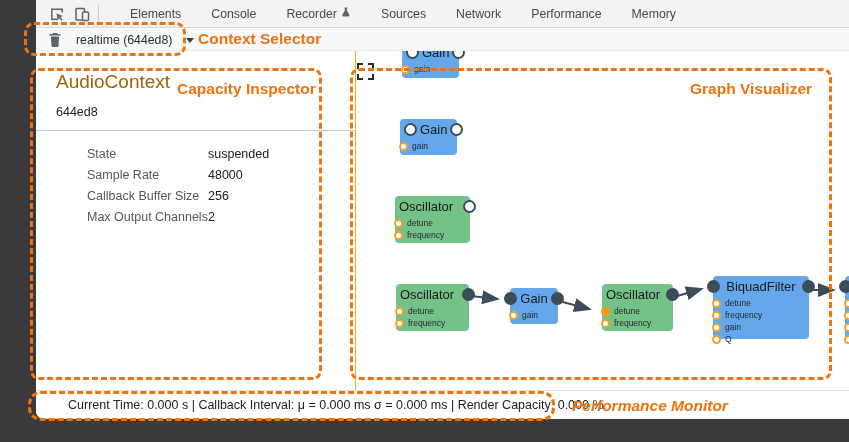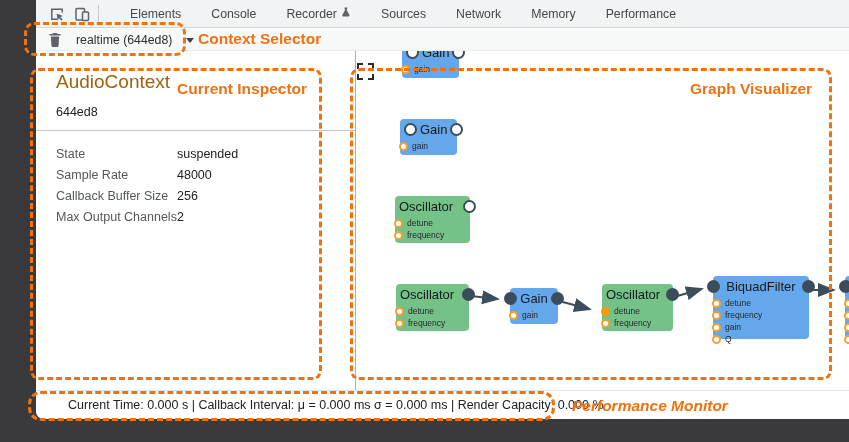--- a/index.html
+++ b/index.html
@@ -41,21 +41,21 @@
   .caret { width:0; height:0; border-left:4px solid transparent; border-right:4px solid transparent; border-top:5px solid #3c4043; margin-top:1px; }
   
   .inspector {
     position:absolute; left:0; top:51px; width:319px; height:339px; background:#fff;
   }
   .ac-title { position:absolute; left:20px; top:20px; font-size:19px; color:#a16207; }
   .ac-id    { position:absolute; left:20px; top:54px; font-size:12.5px; color:#202124; }
   .ac-divider { position:absolute; left:0; top:79px; width:319px; height:1px; background:#c6c6c6; }
   .props { position:absolute; left:20px; top:92px; width:280px; }
   .prop-row { display:flex; height:21px; align-items:center; font-size:12.5px; }
-  .prop-label { width:121px; color:#54585c; }
+  .prop-label { width:121px; color:#54585c;margin-left:31px; }
   .prop-value { color:#202124; }
   .graph-area {
     position:absolute; left:319px; top:51px; width:508px; height:339px;
     background:#fff; border-left:1px solid #eab308; overflow:hidden;
   }
   .edges-svg { position:absolute; left:0; top:0; width:508px; height:339px; }
   
   .gnode { position:absolute; border-radius:4px; cursor:pointer; }
   .gnode.blue  { background:var(--node-blue); }
   .gnode.green { background:var(--node-green); }
@@ -133,24 +133,24 @@
               <path fill="#5f6368" d="M4.3 1h3.4v1.2h-.6v2.4l2.9 5.1c.5.9-.15 2.05-1.2 2.05H2.9c-1.05 0-1.7-1.15-1.2-2.05l2.9-5.1V2.2h-.6z"></path>
             </svg></span>
         </span>
         <span class="tab">
           <span>Sources</span>
         </span>
         <span class="tab">
           <span>Network</span>
         </span>
         <span class="tab">
+          <span>Performance</span>
+        </span>
+        <span class="tab">
           <span>Memory</span>
-        </span>
-        <span class="tab">
-          <span>Performance</span>
         </span>
         <span class="tab"></span>
       </div>
   </div>
 
   <div class="context-bar">
     <span class="trash-btn">
       <svg width="14" height="15" viewBox="0 0 14 16">
         <path fill="#5f6368" d="M5 1h4l.8 1.2H13v1.5H1V2.2h3.2zM2.6 4.7h8.8l-.6 9.6c-.05.95-.75 1.7-1.7 1.7H4.9c-.95 0-1.65-.75-1.7-1.7z"></path>
       </svg>
@@ -340,19 +340,19 @@
   <div class="status-bar">
     <span>Current Time: 0.000 s | Callback Interval: μ = 0.000 ms σ = 0.000 ms | Render Capacity: 0.000 %</span>
   </div>
 
 </div>
 
 <div class="anno-box" style="left:24px; top:22px; width:162px; height:34px; border-radius:10px;"></div>
 <div class="anno-label" style="left:198px; top:30px;">Context Selector</div>
 
 <div class="anno-box" style="left:30px; top:68px; width:292px; height:312px; border-radius:9px;"></div>
-<div class="anno-label" style="left:177px; top:80px;">Current Inspector</div>
+<div class="anno-label" style="left:177px; top:80px;">Capacity Inspector</div>
 
 <div class="anno-box" style="left:350px; top:68px; width:482px; height:312px; border-radius:9px;"></div>
 <div class="anno-label" style="left:690px; top:80px;">Graph Visualizer</div>
 
 <div class="anno-box" style="left:28px; top:391px; width:527px; height:30px; border-radius:13px;"></div>
 <div class="anno-label" style="left:572px; top:397px;font-style:italic;">Performance Monitor</div>
 
 </body></html>

